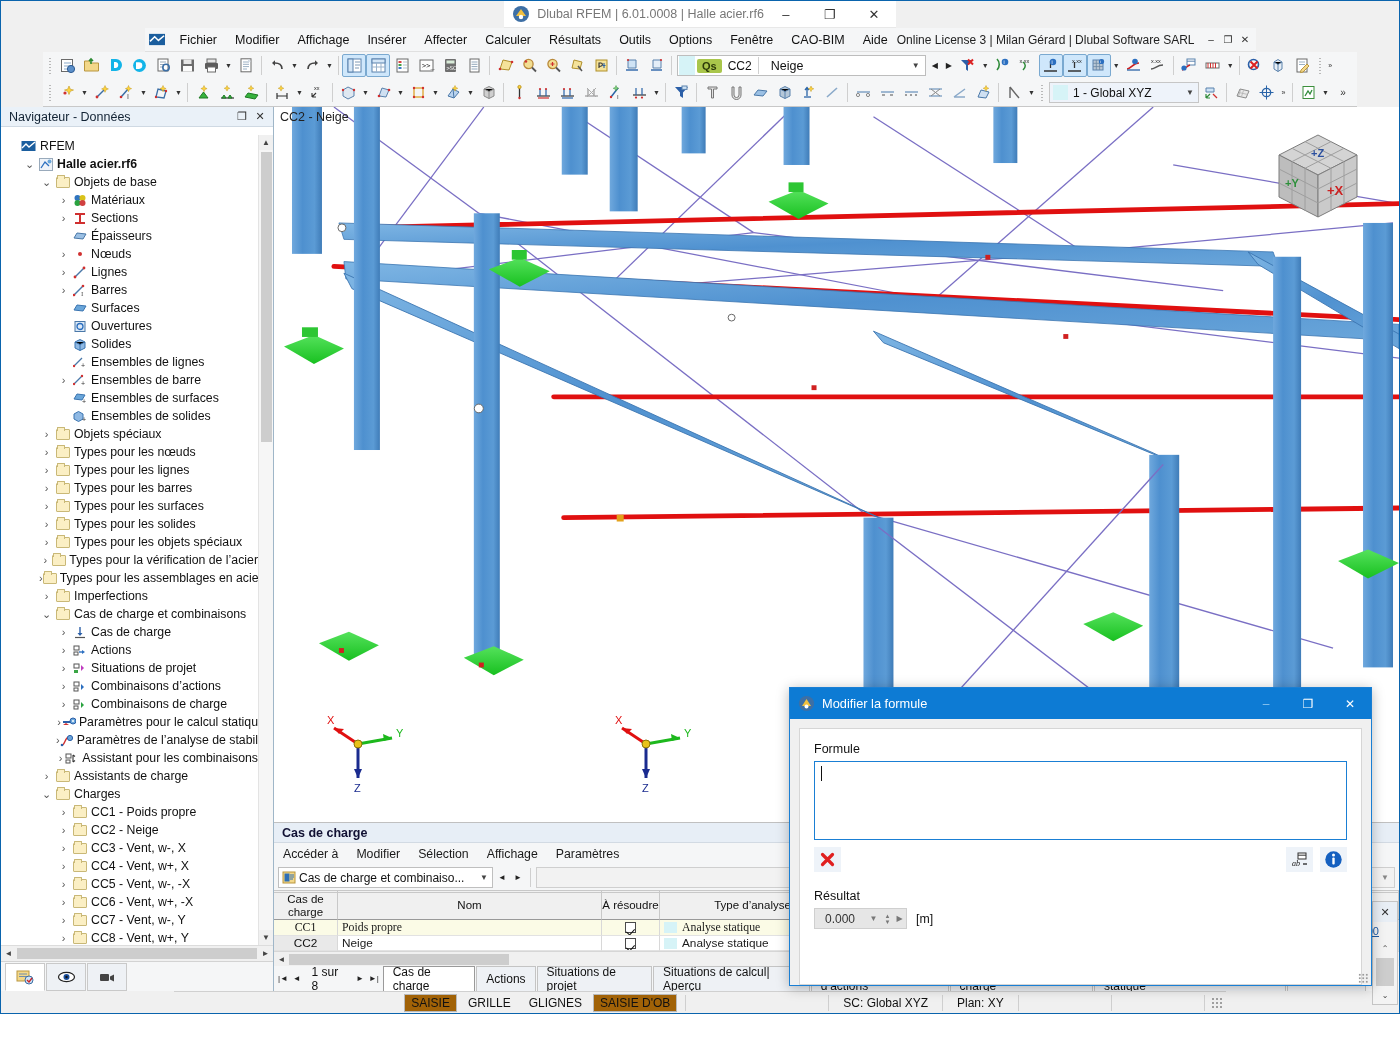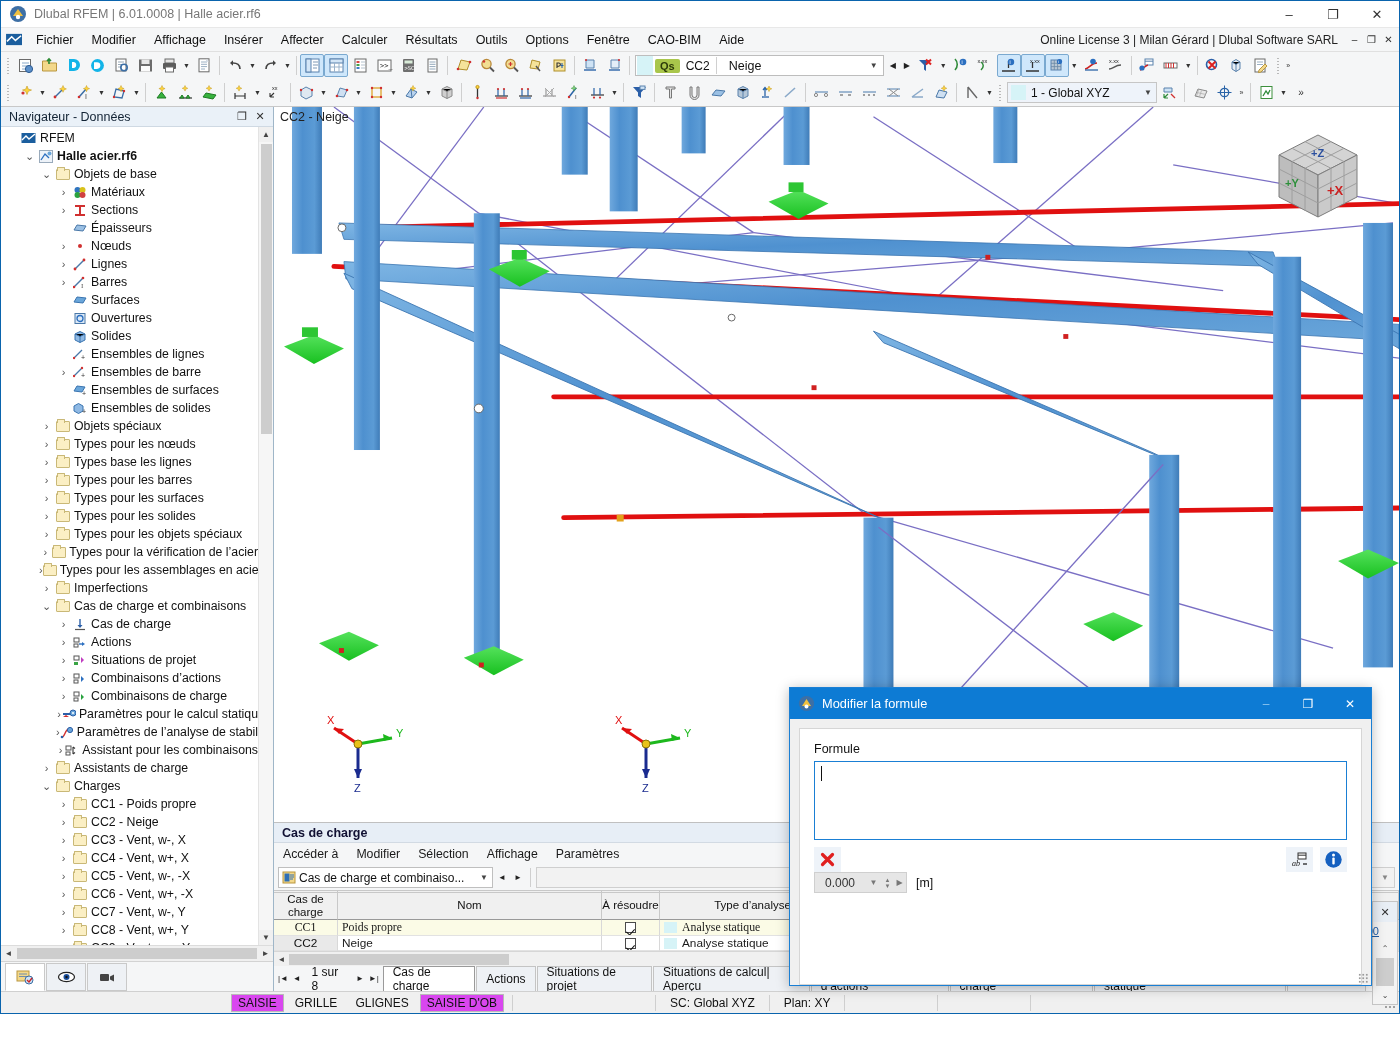--- a/index.html
+++ b/index.html
@@ -6,21 +6,21 @@
   html, body { margin:0; padding:0; }
   body {
     width:1400px; height:1050px;
     font-family:"Liberation Sans", sans-serif;
     font-size:12px; color:#1a1a1a;
     background:#ffffff; overflow:hidden;
     position:relative;
     -webkit-font-smoothing:antialiased;
   }
   .app { width:1400px; height:1014px; position:relative; display:flex; flex-direction:column;
-         border:1px solid #0a64ad; background:#f0f0f0; }
+         border:1px solid #0a64ad; background:#f0f0f0;align-items:center; }
 
   
   .titlebar { height:27px; background:#ffffff; display:flex; align-items:center;
               padding-left:8px; flex:none; border-bottom:1px solid #e8e8e8; }
   .titlebar .tb-icon { width:18px; height:18px; margin-right:7px; }
   .titlebar .tb-text { color:#777; font-size:12.5px; }
   .titlebar .tb-spacer { flex:1; }
   .winbtns { display:flex; height:27px; }
   .winbtn { width:44px; height:27px; display:flex; align-items:center; justify-content:center;
             color:#333; font-size:13px; }
@@ -73,21 +73,21 @@
   .body-split { flex:1; display:flex; min-height:0; }
 
   
   .nav { width:273px; background:#ffffff; border-right:1px solid #9fb6c8;
          display:flex; flex-direction:column; flex:none; }
   .nav-hdr { height:20px; background:#eaf1f8; display:flex; align-items:center;
              padding:0 4px 0 8px; border-bottom:1px solid #cfd9e3; flex:none; }
   .nav-title { font-size:12.5px; color:#123; flex:1; }
   .nav-hb { width:18px; height:18px; display:flex; align-items:center; justify-content:center;
             font-size:11px; color:#333; }
-  .nav-body { flex:1; overflow:hidden; position:relative; display:flex; }
+  .nav-body { flex:1; overflow:hidden; position:relative; display:flex;margin-top:8px; }
   .tree { flex:1; padding:2px 0 0 4px; overflow:hidden; }
   .trow { height:18px; display:flex; align-items:center; white-space:nowrap; font-size:12.3px; }
   .tw { width:15px; display:flex; align-items:center; justify-content:center; font-size:8px; color:#555; }
   .tico { width:17px; display:flex; align-items:center; justify-content:center; margin-right:3px; }
   .tlbl { color:#111; }
   .bold { font-weight:bold; }
   .folder { width:14px; height:11px; background:#fbefc4; border:1px solid #c9b877; border-radius:1px; position:relative; }
   .folder:before { content:""; position:absolute; top:-3px; left:0; width:6px; height:3px;
                    background:#fbefc4; border:1px solid #c9b877; border-bottom:none; border-radius:1px 1px 0 0; }
   .nav-vscroll { width:15px; background:#f6f6f6; border-left:1px solid #e3e3e3;
@@ -151,21 +151,21 @@
           border:1px solid #c4c4c4; border-bottom:none; background:#eef1f5; margin-right:1px; color:#111; }
   .ttab.sel { background:#fff; border-color:#9a9a9a; }
   .tabscroll { display:flex; align-items:center; margin-left:auto; }
   .tsbtn { width:16px; display:flex; align-items:center; justify-content:center; font-size:10px; color:#333; }
 
   
   .statusbar { height:22px; background:#f0f0f0; display:flex; align-items:center; flex:none;
                border-top:1px solid #d0d0d0; font-size:12px; color:#111; }
   .sb-seg { padding:0 8px; height:18px; display:flex; align-items:center; }
   .sb-btn { padding:1px 6px; margin:0 2px; border:1px solid transparent; }
-  .sb-btn.on { background:#d946ef; border:1px solid #b9b9b9; }
+  .sb-btn.on { background:#a16207; border:1px solid #b9b9b9; }
   .sb-div { width:1px; height:16px; background:#cfcfcf; margin:0 6px; }
   .sb-grip { width:12px; height:12px; margin-left:auto; margin-right:3px;
              background-image:radial-gradient(#a0a0a0 35%, transparent 36%);
              background-size:4px 4px; }
 
   
   .rightstrip { position:absolute; right:1px; top:900px; width:26px; height:104px;
                 background:#f3f3f3; border:1px solid #c4c4c4; display:flex; flex-direction:column; }
   .rs-x { height:20px; display:flex; align-items:center; justify-content:center; font-size:11px; color:#333;
           background:#e8eef5; }
@@ -1008,21 +1008,21 @@
               <span class="tico">
                 <div class="folder"></div>
               </span>
               <span class="tlbl">Types pour les nœuds</span>
             </div>
             <div class="trow" style="padding-left: 34px;">
               <span class="tw" style="font-size: 11px;">›</span>
               <span class="tico">
                 <div class="folder"></div>
               </span>
-              <span class="tlbl">Types base les lignes</span>
+              <span class="tlbl">Types pour les lignes</span>
             </div>
             <div class="trow" style="padding-left: 34px;">
               <span class="tw" style="font-size: 11px;">›</span>
               <span class="tico">
                 <div class="folder"></div>
               </span>
               <span class="tlbl">Types pour les barres</span>
             </div>
             <div class="trow" style="padding-left: 34px;">
               <span class="tw" style="font-size: 11px;">›</span>
@@ -1608,20 +1608,21 @@
           <div class="fx-btn">
             <svg width="19" height="19" viewBox="0 0 19 19">
               <circle cx="9.5" cy="9.5" r="8.2" fill="#1560c0"></circle>
               <circle cx="9.5" cy="5" r="1.5" fill="#fff"></circle>
               <rect x="8.3" y="7.6" width="2.4" height="7" rx="1" fill="#fff"></rect>
             </svg>
           </div>
         </div>
       </div>
 
+      <div class="res-lbl">Résultat</div>
       <div class="res-row">
         <div class="res-field">
           <span class="res-val">0.000</span>
           <span class="res-dd">▼</span>
           <span class="res-sp">
               <span>▲</span>
               <span>▼</span>
             </span>
           <span class="res-play">▶</span>
         </div>

